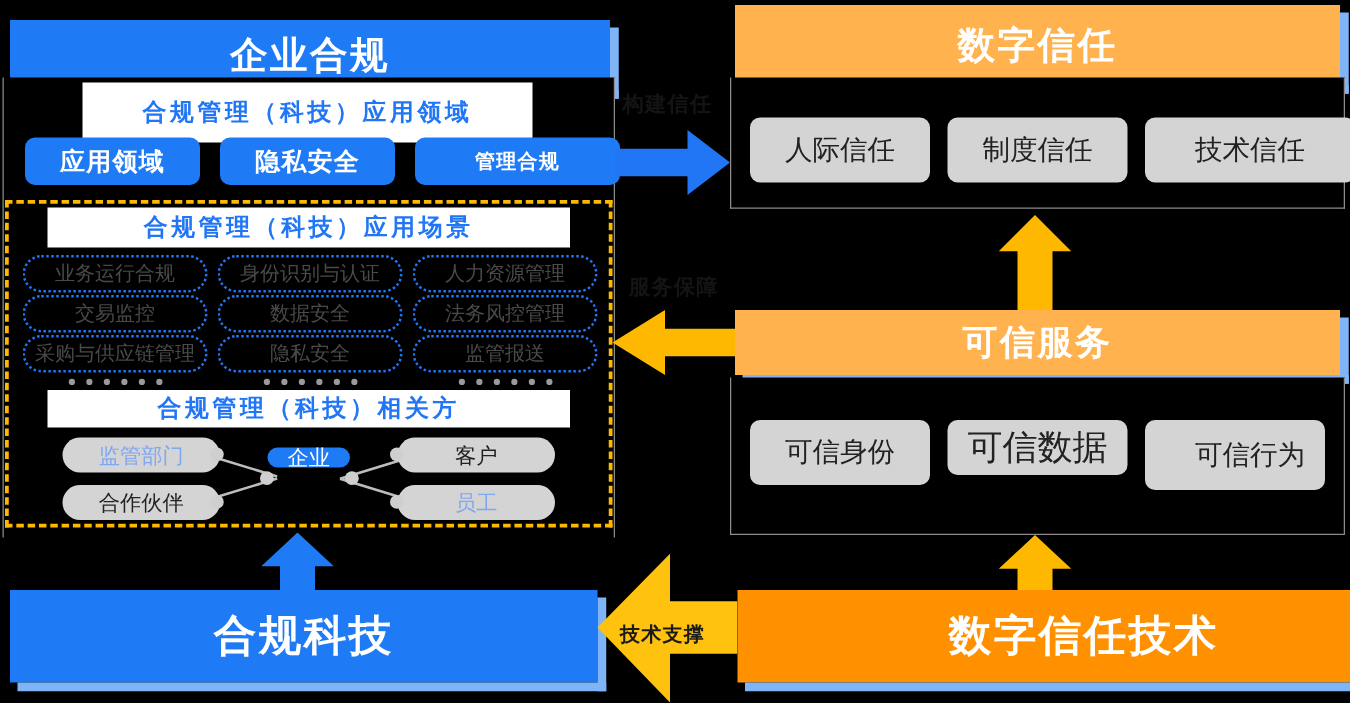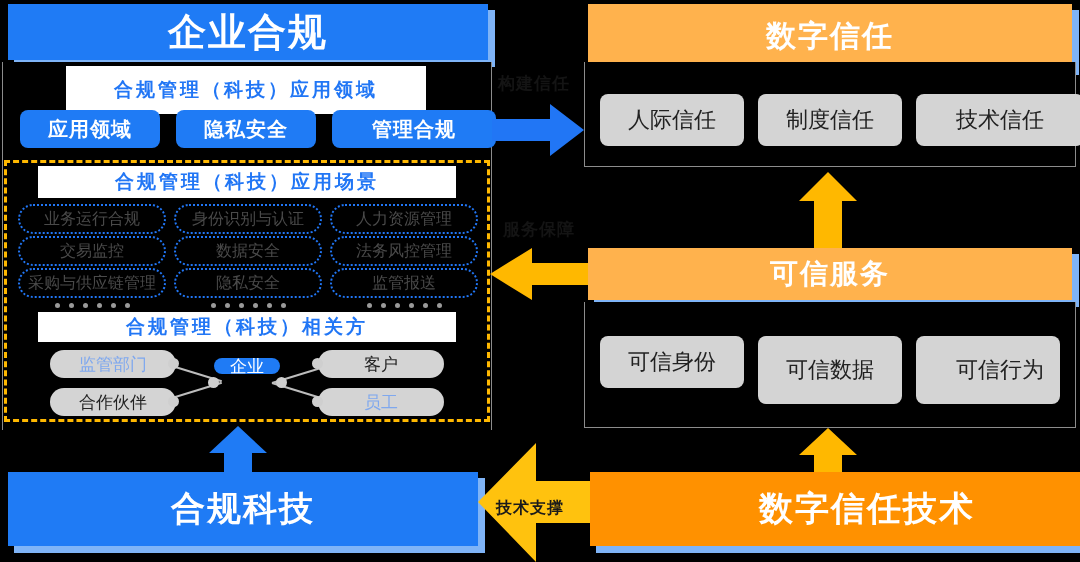--- a/index.html
+++ b/index.html
@@ -107,39 +107,39 @@
   .edge {
     position: absolute; height: 2px; background: #BDBDBD;
     transform-origin: 0 50%;
   }
 </style>
 </head>
 <body>
 
 <div id="stage">
 
-  <div class="banner blue" style="left:8px; top:4px; width:480px; height:56px; font-size:38px;">
+  <div class="banner blue" style="left:8px; top:16px; width:480px; height:56px; font-size:30px;">
     <span class="shadow-r"></span>
     <span class="shadow-b"></span>
     <span class="lbl">企业合规</span>
   </div>
 
   <div class="panel" style="left:2px; top:62px; width:490px; height:368px; border-top:none; border-bottom:none;"></div>
 
   <div class="caption" style="left:66px; top:66px; width:360px; height:48px; font-size:19px;">
     <span>合规管理（科技）应用领域</span>
   </div>
 
   <div class="pill solid-blue" style="left:20px; top:110px; width:140px; height:38px; font-size:20px;">
     <span>应用领域</span>
   </div>
   <div class="pill solid-blue" style="left:176px; top:110px; width:140px; height:38px; font-size:20px;">
     <span>隐私安全</span>
   </div>
-  <div class="pill solid-blue" style="left:332px; top:110px; width:164px; height:38px; font-size:20px;">
+  <div class="pill solid-blue" style="left:332px; top:110px; width:164px; height:38px; font-size:16px;">
     <span>管理合规</span>
   </div>
 
   <div class="panel-dashed" style="left:4px; top:160px; width:486px; height:262px;"></div>
 
   <div class="caption" style="left:38px; top:166px; width:418px; height:32px; font-size:19px;">
     <span>合规管理（科技）应用场景</span>
   </div>
 
   <div class="pill dotted" style="left:18px; top:204px; width:148px; height:30px; font-size:16px;">
@@ -285,24 +285,24 @@
     <span class="shadow-r"></span>
     <span class="shadow-b"></span>
     <span class="lbl">可信服务</span>
   </div>
 
   <div class="panel" style="left:584px; top:302px; width:492px; height:126px; border-top:none;"></div>
 
   <div class="pill grey" style="left:600px; top:336px; width:144px; height:52px; font-size:22px;">
     <span>可信身份</span>
   </div>
-  <div class="pill grey" style="left:758px; top:336px; width:144px; height:68px; font-size:22px;">
+  <div class="pill grey" style="left:758px; top:336px; width:144px; height:44px; font-size:28px;">
     <span>可信数据</span>
   </div>
-  <div class="pill grey" style="left:916px; top:336px; width:144px; height:68px; font-size:22px;padding-left:24px;">
+  <div class="pill grey" style="left:916px; top:336px; width:144px; height:56px; font-size:22px;padding-left:24px;">
     <span>可信行为</span>
   </div>
 
   <svg class="arrow" style="left:795px; top:428px;" width="66" height="48" viewBox="0 0 66 48">
     <polygon points="33,0 62,27 47,27 47,48 19,48 19,27 4,27" fill="#FFB800"></polygon>
   </svg>
 
   <div class="banner" style="left:590px; top:472px; width:554px; height:74px; font-size:34px; background:#FF9100;">
     <span class="shadow-r"></span>
     <span class="shadow-b"></span>

